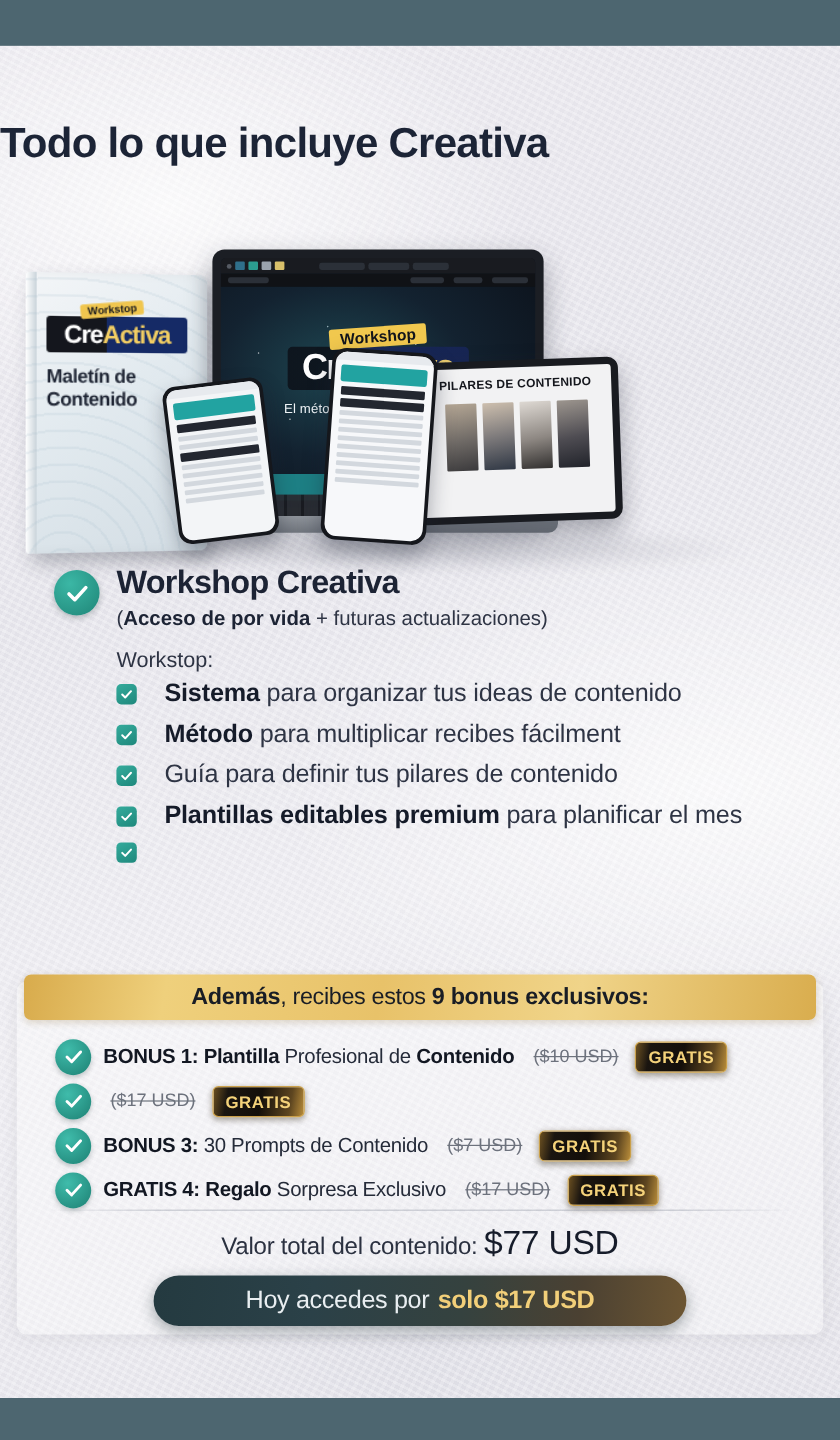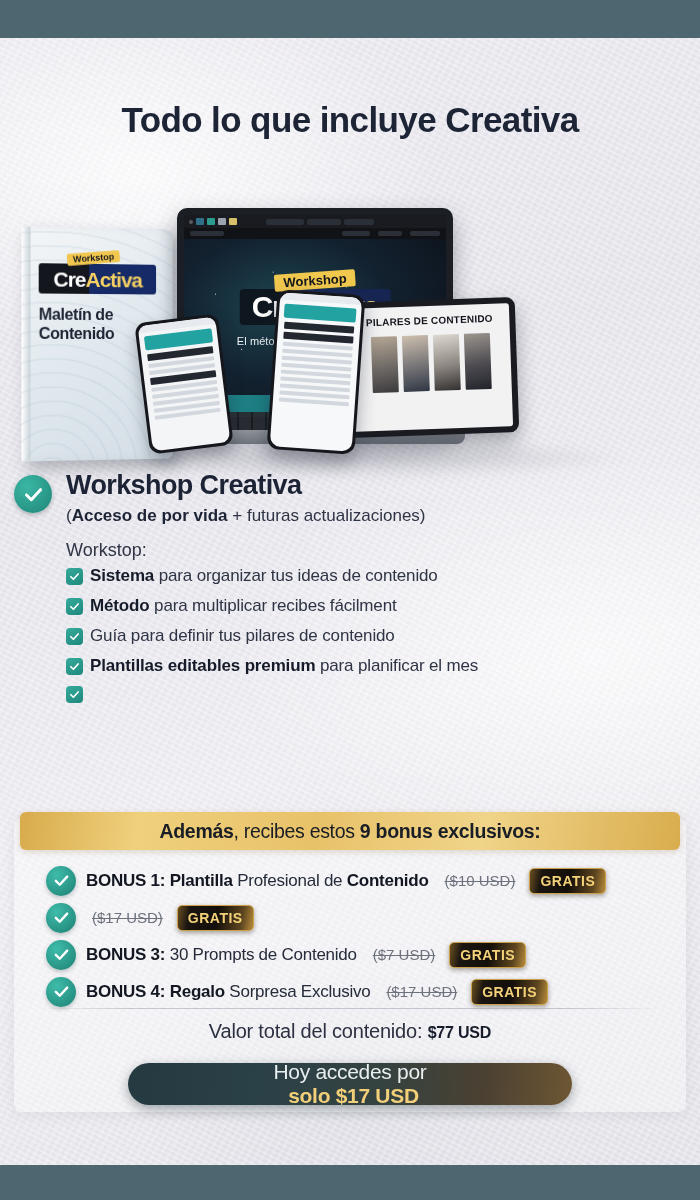--- a/index.html
+++ b/index.html
@@ -49,21 +49,20 @@
     z-index: 40;
   }
   .topband { top: 0; height: 38px; }
   .bottomband { top: 1165px; height: 35px; }
 
   
   .headline {
     position: absolute;
     left: 0; top: 62px;
     width: 700px;
-    text-align: center;
     font-size: 35px;
     font-weight: bold;
     letter-spacing: -0.6px;
     color: #1c2436;
     z-index: 5;
   }
 
   
   .hero { position: absolute; left: 0; top: 150px; width: 700px; height: 300px; z-index: 4; }
 
@@ -211,43 +210,43 @@
   .tb-grid { display: flex; gap: 5px; margin-top: 9px; }
   .tb-thumb {
     width: 26px; height: 56px; border-radius: 1px;
     background: linear-gradient(170deg,#b5a795,#6f6a66 55%,#3b3a3c);
   }
   .tb-thumb:nth-child(2) { background: linear-gradient(170deg,#cdbfae,#7d7a7b 50%,#2f3744); }
   .tb-thumb:nth-child(3) { background: linear-gradient(170deg,#ddd8d2,#8d8782 55%,#32302f); }
   .tb-thumb:nth-child(4) { background: linear-gradient(170deg,#9c958e,#4e4c52 55%,#22242b); }
 
   
-  .offer { position: absolute; left: 0; top: 432px; width: 700px; z-index: 8; }
+  .offer { position: absolute; left: 0; top: 432px; width: 700px; z-index: 8; padding-left: 31px; }
 
   .offer-head { display: flex; align-items: flex-start; padding-left: 14px; }
   .badge-circle {
     width: 38px; height: 38px; border-radius: 50%; flex: 0 0 38px;
     background: radial-gradient(circle at 35% 30%, #3bb7a5, #1f8577);
     display: flex; align-items: center; justify-content: center;
     box-shadow: 0 2px 5px rgba(20,40,40,0.28);
     margin-top: 5px;
   }
   .badge-circle svg { width: 21px; height: 21px; }
   .offer-titles { margin-left: 14px; }
   .offer-title { font-size: 27px; font-weight: bold; color: #1c2334; letter-spacing: -0.6px; }
   .offer-sub { font-size: 19px; color: #2e3444; margin-top: 6px; letter-spacing: -0.1px; }
   .offer-note { font-size: 17px; color: #2e3444; margin-top: 5px; }
   .offer-note b { color: #1c2334; }
 
   .incluye { font-size: 18px; color: #2e3444; margin: 14px 0 5px 66px; }
 
   .feat-list { margin-left: 66px; }
   .feat {
-    display: flex; align-items: center; gap: 7px;
-    font-size: 17px; color: #2e3444; margin-bottom: 10px; letter-spacing: -0.15px;
+    display: flex; align-items: center; gap: 23px;
+    font-size: 21px; color: #2e3444; margin-bottom: 10px; letter-spacing: -0.15px;
   }
   .feat b { color: #151b29; }
   .chk-sq {
     width: 17px; height: 17px; flex: 0 0 17px; border-radius: 4px;
     background: linear-gradient(150deg,#35ab9c,#1e887c);
     display: flex; align-items: center; justify-content: center;
   }
   .chk-sq svg { width: 11px; height: 11px; }
 
   
@@ -298,29 +297,28 @@
 
   .divider {
     position: absolute; left: 24px; top: 190px; width: 624px; height: 1px;
     background: linear-gradient(90deg, rgba(160,165,175,0), rgba(150,155,168,0.5) 15%, rgba(150,155,168,0.5) 85%, rgba(160,165,175,0));
   }
 
   .total {
     position: absolute; left: 0; top: 202px; width: 100%;
     text-align: center; font-size: 20px; color: #2b3140; letter-spacing: -0.2px;
   }
-  .total b { font-size: 16px; color: #161c2a; font-weight: bold; }
+  .total b { font-size: 28px; color: #161c2a; font-weight: normal; }
 
   .cta {
     position: absolute; left: 50%; transform: translateX(-50%); top: 245px;
     width: 444px; height: 42px; border-radius: 21px;
     background: linear-gradient(95deg,#243a40 0%,#2b4148 30%,#35423f 58%,#4b4132 80%,#6d5633 100%);
     display: flex; align-items: center; justify-content: center;
     box-shadow: 0 4px 12px rgba(30,45,50,0.4);
-    flex-direction: column;
   }
   .cta .c1 { color: #e9eef1; font-size: 21px; letter-spacing: -0.3px; }
   .cta .c2 { color: #f2cf79; font-size: 21px; font-weight: bold; margin-left: 7px; letter-spacing: -0.3px; }
 </style>
 </head>
 <body>
 
 <div class="topband"></div>
 
 <div class="page">
@@ -517,21 +515,21 @@
         <span class="b-text"><b>BONUS 3:</b><b></b><span> 30 Prompts de Contenido</span><b></b></span>
         <span class="b-price">($7 USD)</span>
         <span class="gratis">GRATIS</span>
       </div>
       <div class="bonus-row">
         <span class="b-circle">
             <svg viewBox="0 0 24 24" fill="none" stroke="#fff" stroke-width="3.4" stroke-linecap="round" stroke-linejoin="round">
               <path d="M4 12.5 L9.5 18 L20 6.5"></path>
             </svg>
           </span>
-        <span class="b-text"><b>BONUS 4:</b><b> Regalo</b><span> Sorpresa Exclusivo</span><b></b></span>
+        <span class="b-text"><b>GRATIS 4:</b><b> Regalo</b><span> Sorpresa Exclusivo</span><b></b></span>
         <span class="b-price">($17 USD)</span>
         <span class="gratis">GRATIS</span>
       </div>
     </div>
 
     <div class="divider"></div>
 
     <div class="total"><span>Valor total del contenido: </span><b>$77 USD</b></div>
 
     <div class="cta">

